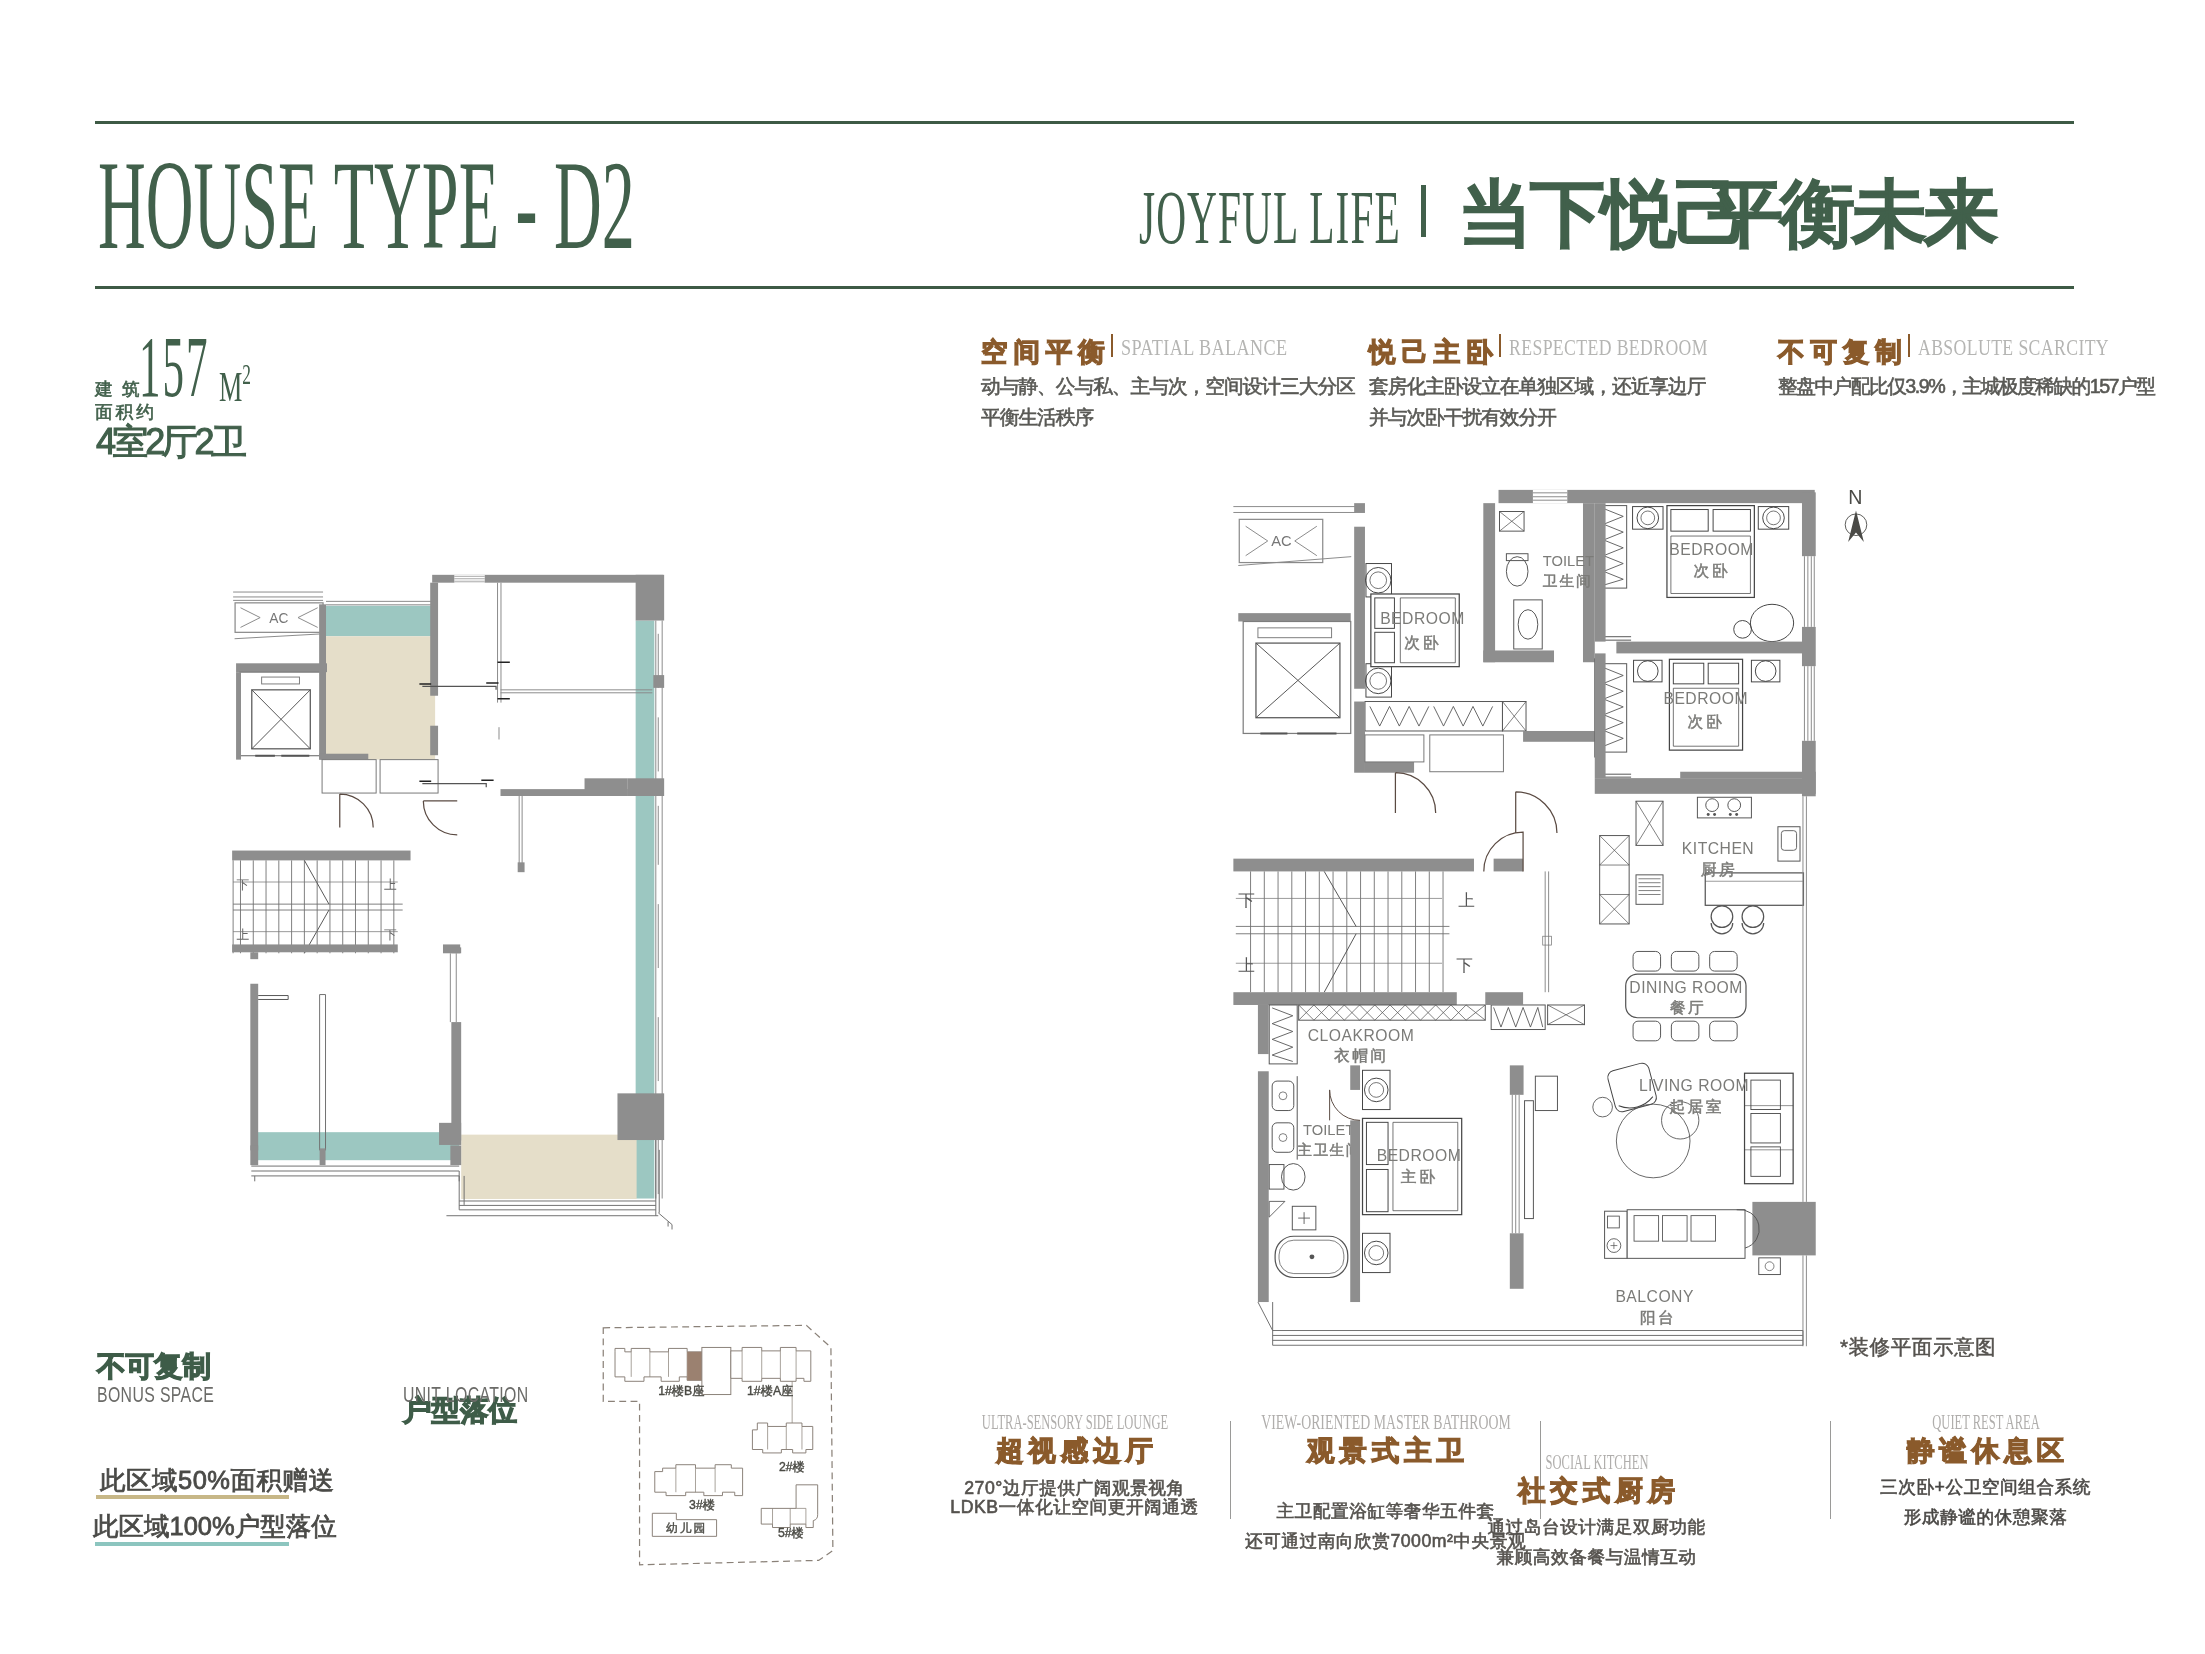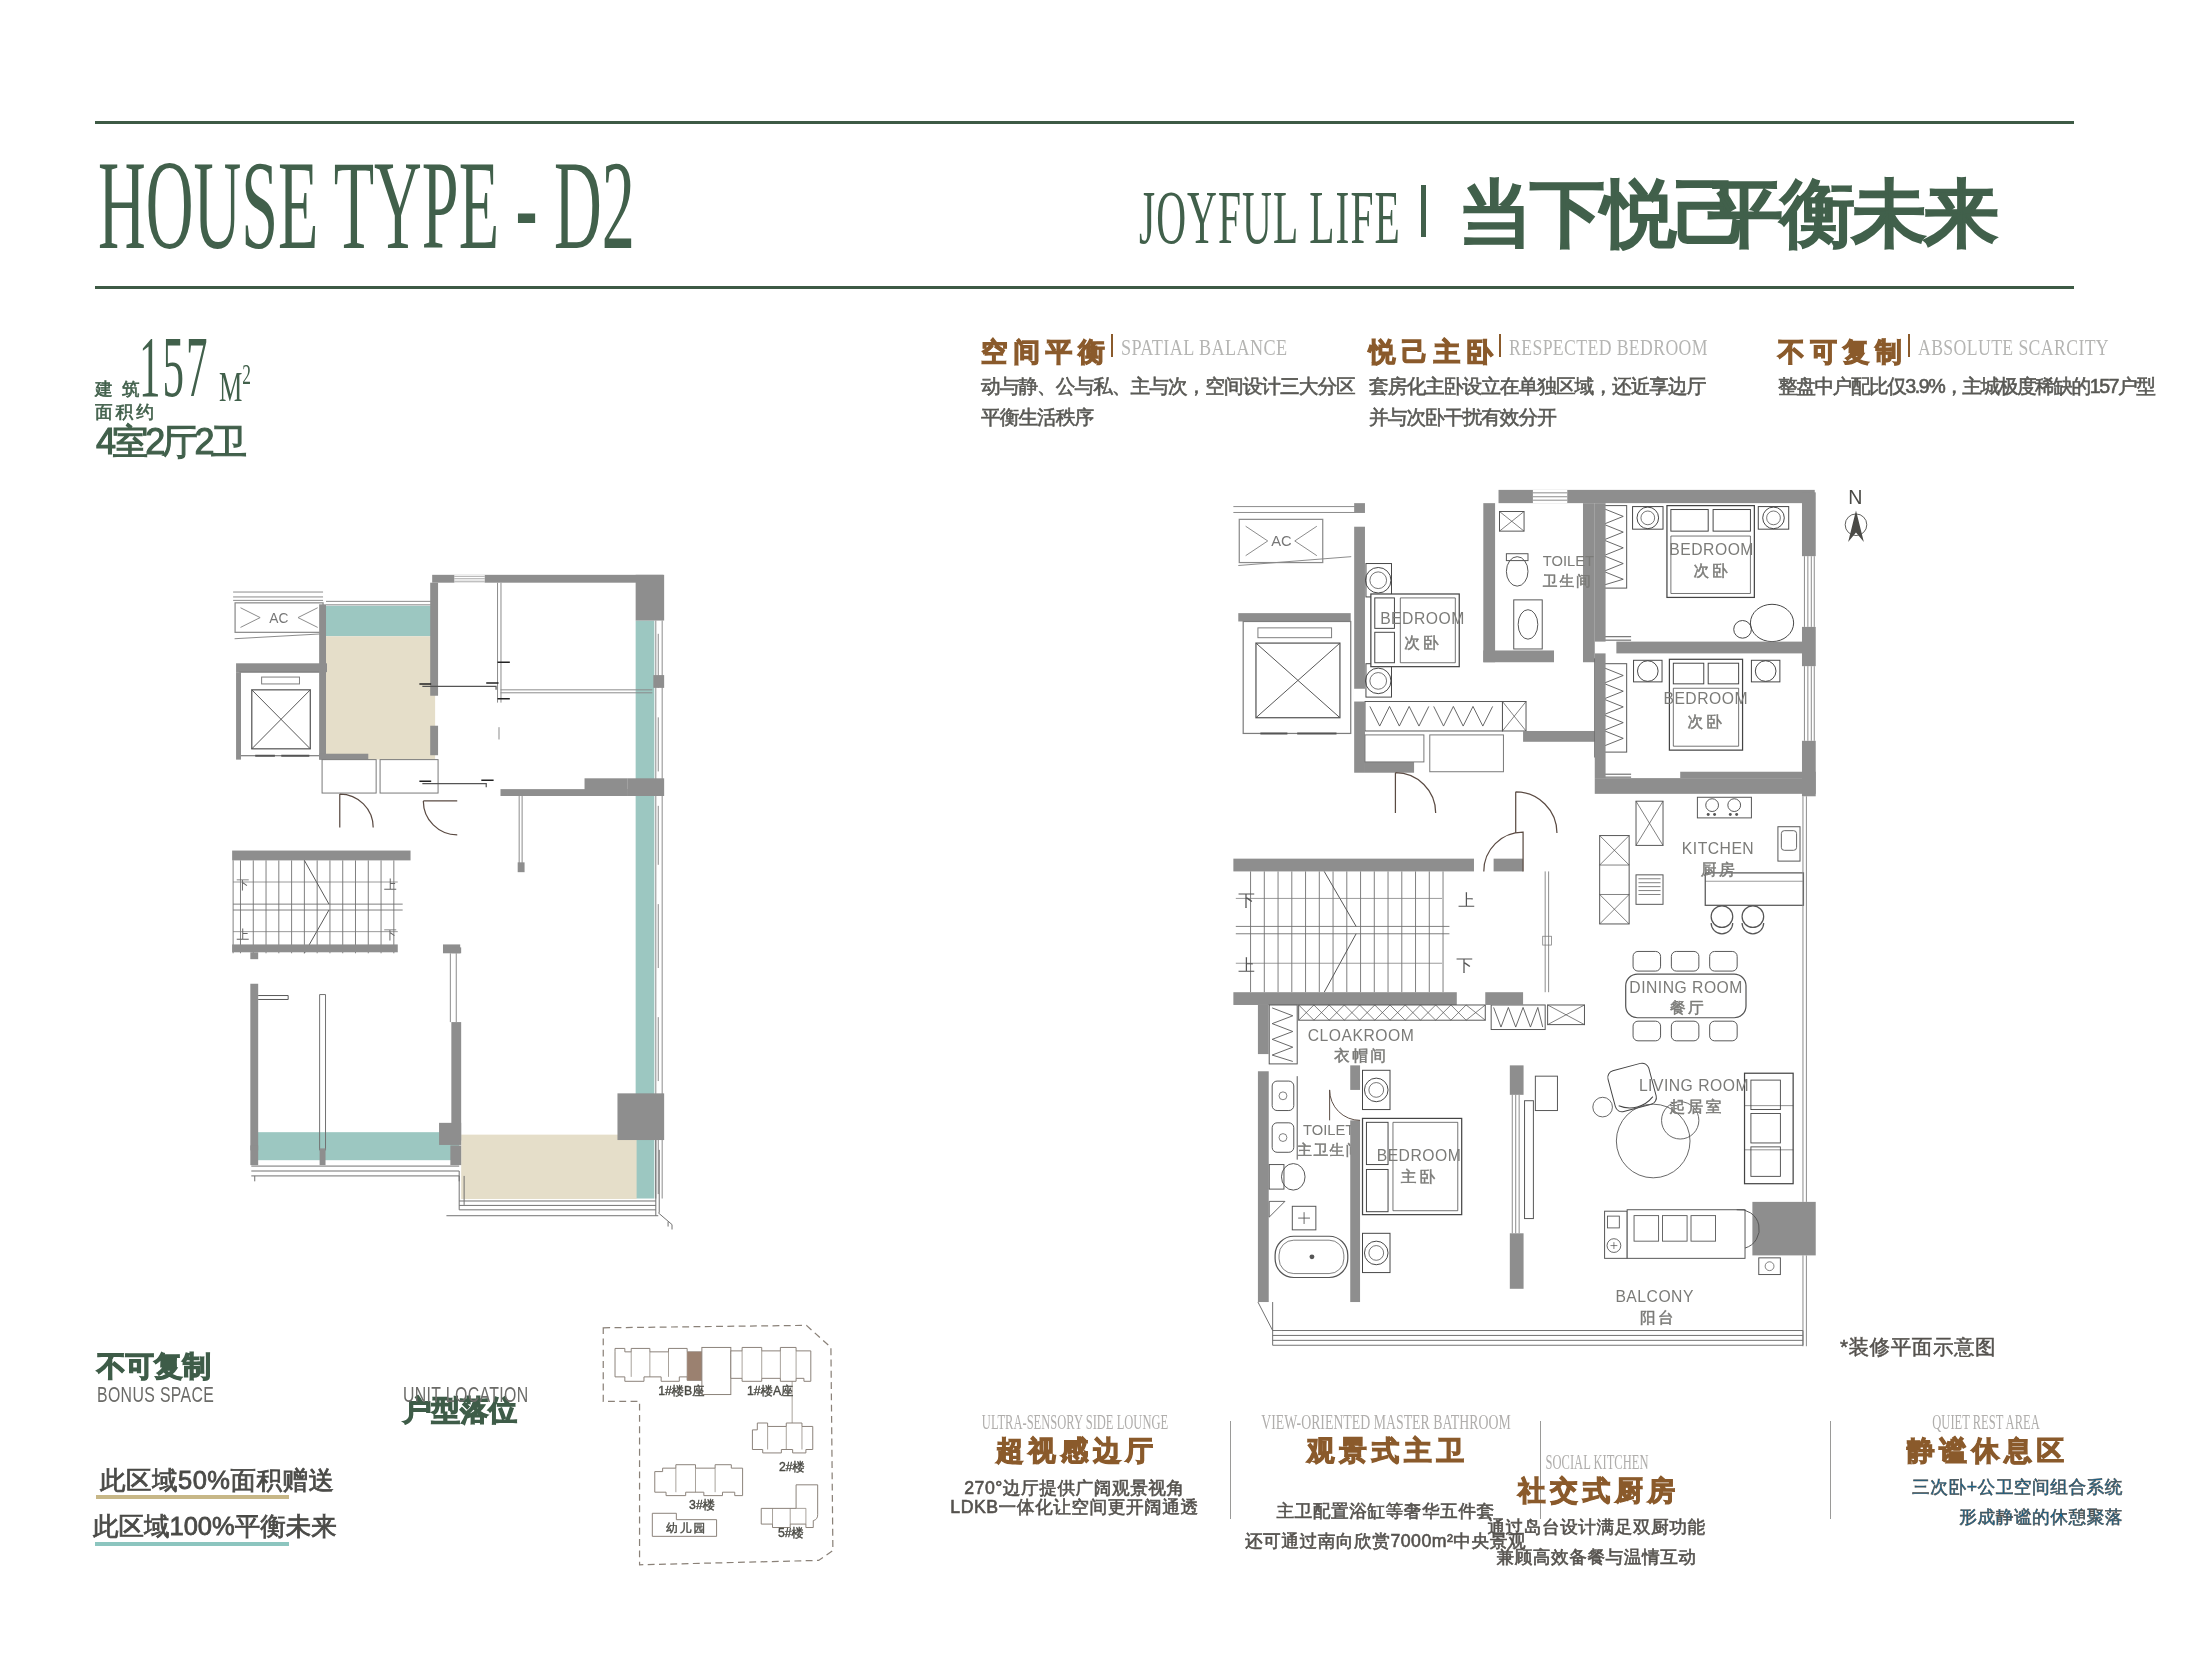--- a/index.html
+++ b/index.html
@@ -511,21 +511,21 @@
 <div class="abs" style="left:97px;top:1348px;font-size:28.5px;color:#3e5c48;font-weight:bold;-webkit-text-stroke:1.2px #3e5c48;letter-spacing:0px;white-space:nowrap;">不可复制</div>
 <div class="abs" style="left:97px;top:1382px;font-size:22px;color:#6b6b68;letter-spacing:0.5px;transform:scaleX(0.72);transform-origin:left top;white-space:nowrap;">BONUS SPACE</div>
 
 <div class="abs" style="left:403px;top:1348px;font-size:28.5px;color:#3e5c48;font-weight:bold;-webkit-text-stroke:1.2px #3e5c48;letter-spacing:0px;white-space:nowrap;margin-top:44px;">户型落位</div>
 <div class="abs" style="left:403px;top:1382px;font-size:22px;color:#6b6b68;letter-spacing:0.5px;transform:scaleX(0.72);transform-origin:left top;white-space:nowrap;">UNIT LOCATION</div>
 
 <div class="abs" id="leg1" style="left:100px;top:1468px;font-size:25.5px;line-height:25.5px;color:#4a4a47;-webkit-text-stroke:0.8px #4a4a47;letter-spacing:0.5px;white-space:nowrap;">此区域50%面积赠送</div>
 
 <div class="abs" style="left:96px;top:1495px;width:193px;height:4.4px;background:#c7b787"></div>
 
-<div class="abs" id="leg2" style="left:93px;top:1514px;font-size:25.5px;line-height:25.5px;color:#4a4a47;-webkit-text-stroke:0.8px #4a4a47;letter-spacing:0px;white-space:nowrap;">此区域100%平衡未来</div>
+<div class="abs" id="leg2" style="left:93px;top:1514px;font-size:25.5px;line-height:25.5px;color:#4a4a47;-webkit-text-stroke:0.8px #4a4a47;letter-spacing:0px;white-space:nowrap;">此区域100%户型落位</div>
 
 <div class="abs" style="left:95px;top:1542px;width:194px;height:4.4px;background:#8cc5bf"></div>
 
 <div class="abs" id="siteplan" style="left:590px;top:1302px;width:368px;height:295px;">
 <svg width="368" height="295" viewBox="0 0 750 600">
 <g fill="none">
 
 <path d="M27 52 L441 47 L491 92 L495 506 L466 526 L101 535 L101 202 L27 202 Z" stroke="#8a8178" stroke-width="2.5" stroke-dasharray="14 9" fill="none"></path>
 
 <path d="M51 101 L51 152 L71 152 L71 161 L110 161 L110 152 L145 152 L145 161 L182 161 L182 152 L198 152 L198 159 L232 159 L232 101 L198 101 L198 94 L160 94 L160 101 L122 101 L122 94 L84 94 L84 101 L71 101 L71 94 L51 94 Z" stroke="#8a8178" stroke-width="2" fill="#ffffff"></path>
@@ -583,19 +583,19 @@
 
 <div class="abs" style="left:1459px;top:1410px;width:275px;height:128px;margin-top:40px;">
   <span class="serif" style="position:absolute;left:50%;top:0;font-size:21.6px;color:#b0aeac;letter-spacing:0px;transform:translateX(-50%) scaleX(0.58);transform-origin:center top;white-space:nowrap;">SOCIAL KITCHEN</span>
   <div style="position:absolute;left:0;top:23px;width:100%;text-align:center;text-indent:4.9px;font-size:27.5px;color:#8a5a2b;font-weight:bold;-webkit-text-stroke:1.2px #8a5a2b;letter-spacing:4.9px;white-space:nowrap;">社交式厨房</div>
   <div style="position:absolute;left:0;top:63px;width:100%;text-align:center;font-size:17.7px;color:#55524e;letter-spacing:0.5px;line-height:29.5px;-webkit-text-stroke:0.6px #55524e;white-space:nowrap;">通过岛台设计满足双厨功能<br>兼顾高效备餐与温情互动</div>
 </div>
 
 <div class="abs" style="left:1848px;top:1410px;width:275px;height:128px;">
   <span class="serif" style="position:absolute;left:50%;top:0;font-size:21.6px;color:#b0aeac;letter-spacing:0px;transform:translateX(-50%) scaleX(0.58);transform-origin:center top;white-space:nowrap;">QUIET REST AREA</span>
   <div style="position:absolute;left:0;top:23px;width:100%;text-align:center;text-indent:4.9px;font-size:27.5px;color:#8a5a2b;font-weight:bold;-webkit-text-stroke:1.2px #8a5a2b;letter-spacing:4.9px;white-space:nowrap;">静谧休息区</div>
-  <div style="position:absolute;left:0;top:63px;width:100%;text-align:right;font-size:17.7px;color:#0369a1;letter-spacing:0.5px;line-height:29.5px;-webkit-text-stroke:0.6px #55524e;white-space:nowrap;">三次卧+公卫空间组合系统<br>形成静谧的休憩聚落</div>
+  <div style="position:absolute;left:0;top:63px;width:100%;text-align:center;font-size:17.7px;color:#404040;letter-spacing:0.5px;line-height:29.5px;-webkit-text-stroke:0.6px #55524e;white-space:nowrap;">三次卧+公卫空间组合系统<br>形成静谧的休憩聚落</div>
 </div>
 
 <div class="abs" style="left:1840px;top:1333px;font-size:20.6px;color:#55524e;letter-spacing:0.5px;-webkit-text-stroke:0.5px #55524e;white-space:nowrap;">*装修平面示意图</div>
 
 </div>
 
 
 </body></html>

